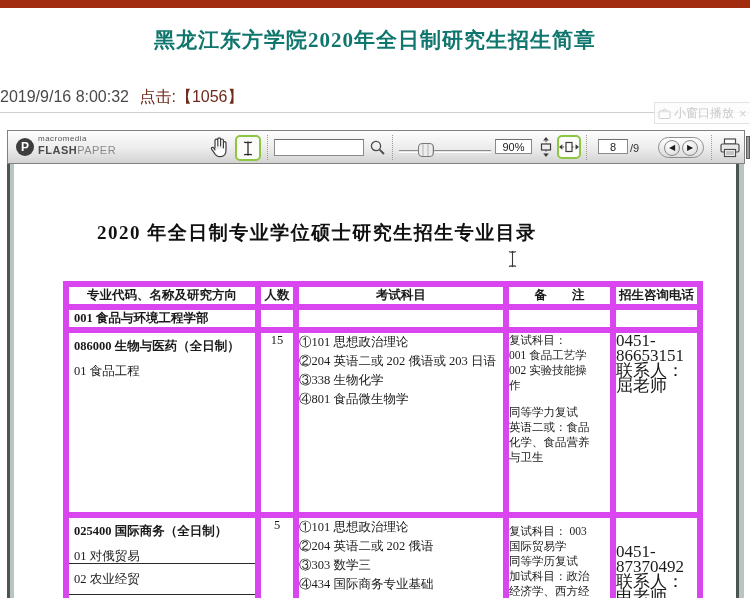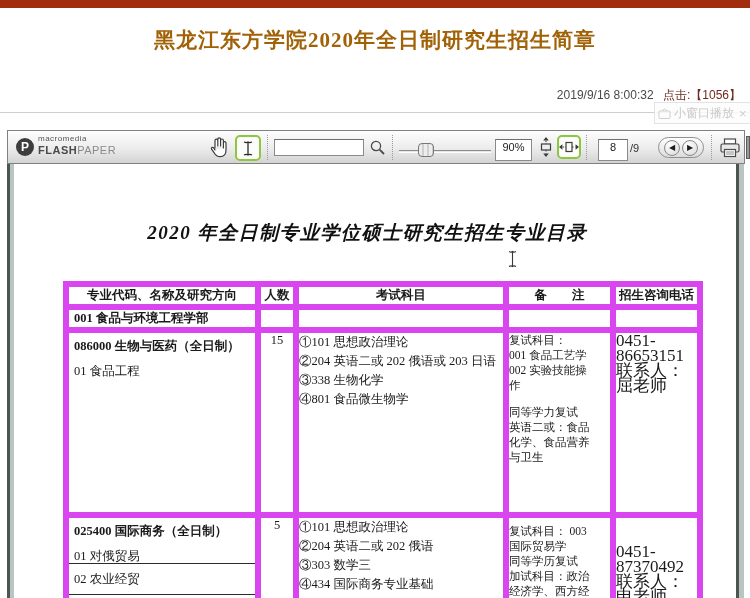--- a/index.html
+++ b/index.html
@@ -4,22 +4,22 @@
 <style>
   * { margin:0; padding:0; box-sizing:border-box; }
   html,body { background:#fff; }
   .screen { position:relative; width:750px; height:598px; background:#fff; overflow:hidden;
             font-family:"Liberation Sans","DejaVu Sans",sans-serif; }
 
   
   .topbar { position:absolute; left:0; top:0; width:750px; height:8px; background:#a12c10; }
   .article-title { position:absolute; left:0; top:26px; width:750px; text-align:center;
     font-family:"Liberation Serif","DejaVu Serif",serif; font-size:21px; font-weight:bold;
-    color:#a16207; letter-spacing:1px; }
-  .meta { position:absolute; left:0; top:87px; width:741px; text-align:right; font-size:12px; color:#4a4a4a; }
+    color:#0f766e; letter-spacing:1px; }
+  .meta { position:absolute; left:0; top:87px; width:741px; text-align:left; font-size:16px; color:#4a4a4a; }
   .meta .hits { color:#6e2a1c; margin-left:6px; }
   .divider { position:absolute; left:0; top:112px; width:750px; height:1px; background:#cfcfcf; }
 
   
   .pip { position:absolute; left:654px; top:102px; width:100px; height:22px; display:flex; align-items:center;
     background:rgba(252,252,252,.82); border:1px solid #e3e3e3; color:#c9c9c9; font-size:12px; padding:0 3px; }
   .pip .lbl { margin:0 3px; white-space:nowrap; }
   .pip .x { margin-left:2px; color:#cfcfcf; font-size:13px; }
 
   
@@ -33,43 +33,43 @@
   .brand .sm { font-size:8px; letter-spacing:.5px; display:block; }
   .brand .lg { font-size:11px; letter-spacing:.5px; display:block; margin-top:2px; color:#8a8a8a; }
   .brand .lg b { color:#4a4a4a; }
   .tool-btn { width:26px; height:26px; display:flex; align-items:center; justify-content:center; }
   .green { border:2px solid #8dc63f; border-radius:5px; background:#fcfdfb; }
   .search-box { left:266px; top:8px; width:90px; height:17px; background:#fff; border:1px solid #8a8a8a;
     border-top-color:#6e6e6e; font-size:11px; padding:0 3px; }
   .slider-track { left:391px; top:19px; width:92px; height:3px; border-top:1px solid #8b8b8b; border-bottom:1px solid #fcfcfc; }
   .slider-thumb { left:410px; top:12px; width:16px; height:14px; border:1px solid #787878; border-radius:4px;
     background:repeating-linear-gradient(90deg,#ededed 0 3px,#cfcfcf 3px 5px); }
-  .val-box { top:8px; height:22px; background:#fff; border:1px solid #8a8a8a; border-top-color:#6e6e6e;
+  .val-box { top:8px; height:15px; background:#fff; border:1px solid #8a8a8a; border-top-color:#6e6e6e;
     font-size:11px; color:#222; text-align:center; line-height:15px; }
   .zoom-box { left:487px; width:37px; }
   .page-box { left:590px; width:30px; }
   .page-total { left:622px; top:11px; font-size:11px; color:#333; }
   .pill { left:650px; top:6px; width:46px; height:21px; border:1px solid #8f8f8f; border-radius:11px;
     background:linear-gradient(#fff,#dcdcdc); display:flex; align-items:center; justify-content:center; gap:2px; }
   .nav-circle { width:16px; height:16px; border:1px solid #8a8a8a; border-radius:50%;
     background:radial-gradient(circle at 35% 30%, #fff, #d8d8d8); font-size:8px; color:#1d1d1d;
     display:flex; align-items:center; justify-content:center; }
   .edge-part { position:absolute; left:746px; top:136px; width:4px; height:23px; background:#9a9a9a; border:1px solid #5c5c5c; }
 
   
   .docarea { position:absolute; left:7px; top:164px; width:738px; height:434px; background:#fff; overflow:hidden; }
   .strip { position:absolute; top:0; height:434px; }
   .sl-dark { left:0; width:3px; background:#4d5553; }
   .sl-gray { left:3px; width:4px; background:#b9c5c0; }
   .sr-dark { left:729px; width:3px; background:#4d5553; }
   .sr-gray { left:732px; width:5px; background:#b9c5c0; }
 
-  .doc-title { position:absolute; left:90px; top:56px; width:540px; text-align:center;
+  .doc-title { position:absolute; left:90px; top:56px; width:540px; text-align:left;
     font-family:"Liberation Serif","DejaVu Serif",serif; font-size:19px; font-weight:bold;
-    color:#111; letter-spacing:1.5px;font-style:italic; }
+    color:#111; letter-spacing:1.5px; }
   .cursor-ibeam { position:absolute; left:500px; top:86px; }
 
   
   table.cat { position:absolute; left:56px; top:117px; width:634px; border-collapse:collapse; table-layout:fixed;
     font-family:"Liberation Serif","DejaVu Serif",serif; font-size:12.5px; color:#1a1a1a; }
   table.cat td { border:6px solid #d946ef; padding:0; vertical-align:top; overflow:hidden;margin-top:8px; }
   .c1{width:192px}.c2{width:38px}.c3{width:210px}.c4{width:107px}.c5{width:87px}
   tr.hd td { height:22px; font-weight:bold; text-align:center; vertical-align:middle; }
   tr.dept td { height:21px; vertical-align:middle; }
   tr.dept .dn { font-weight:bold; padding-left:5px; }

